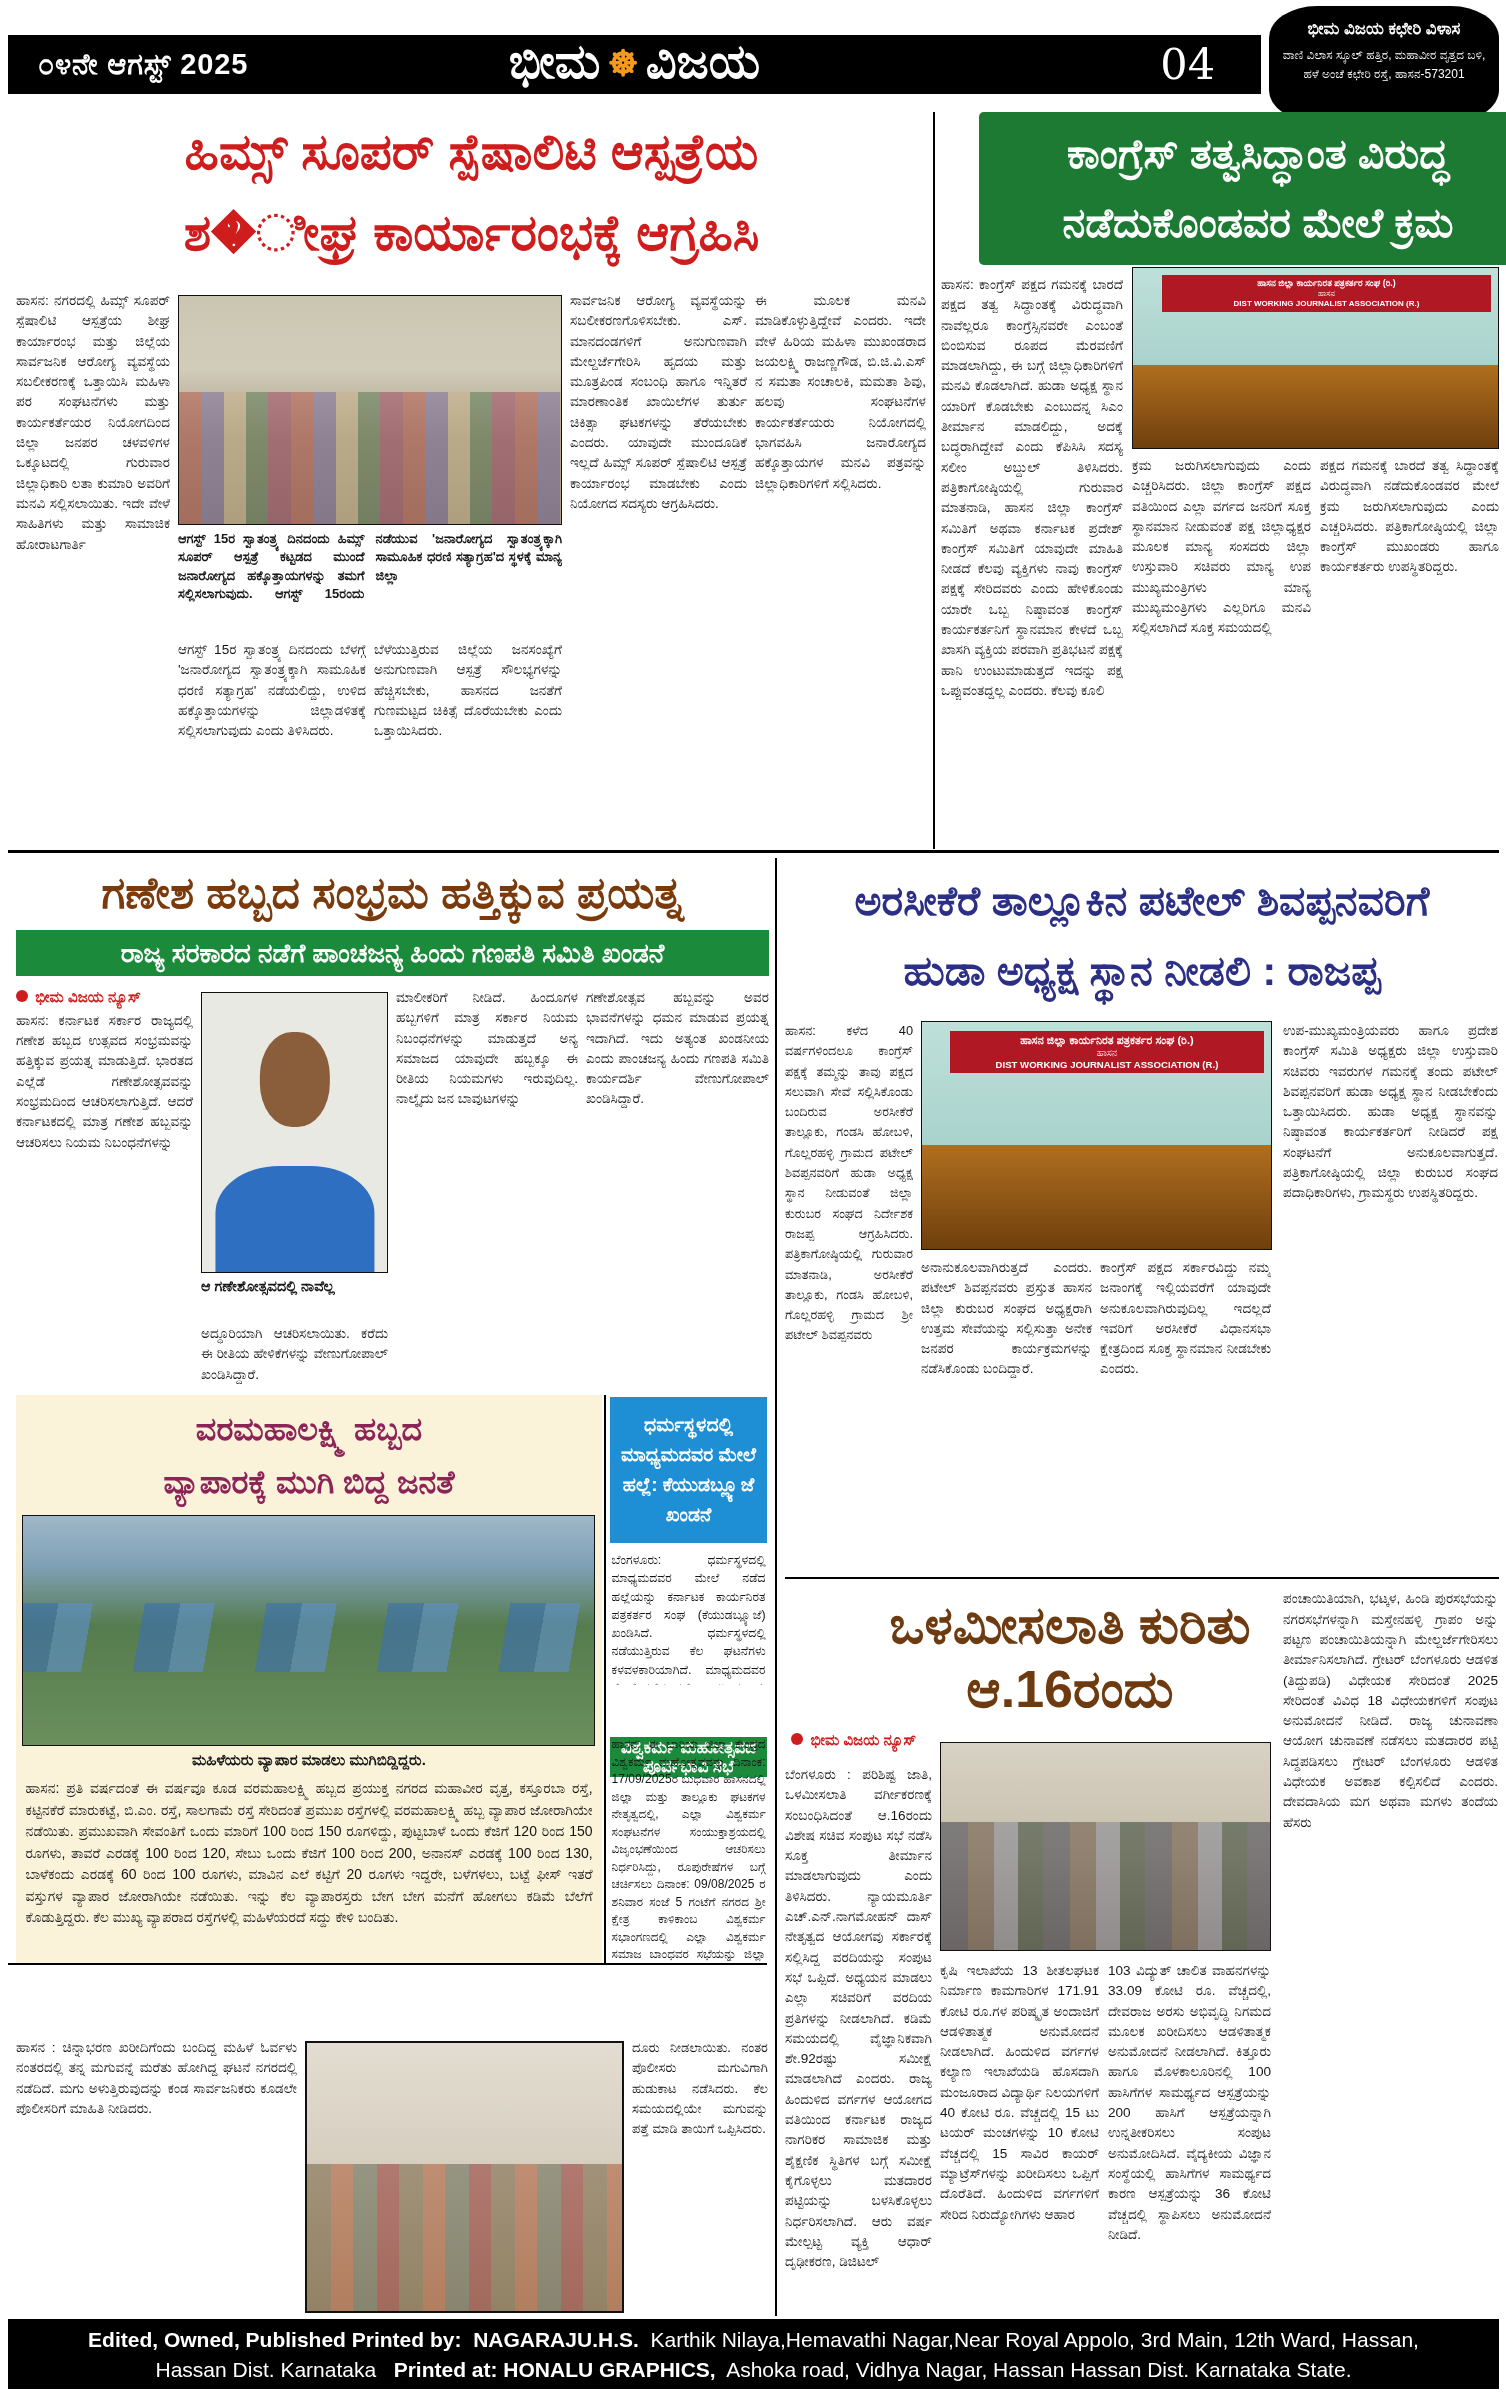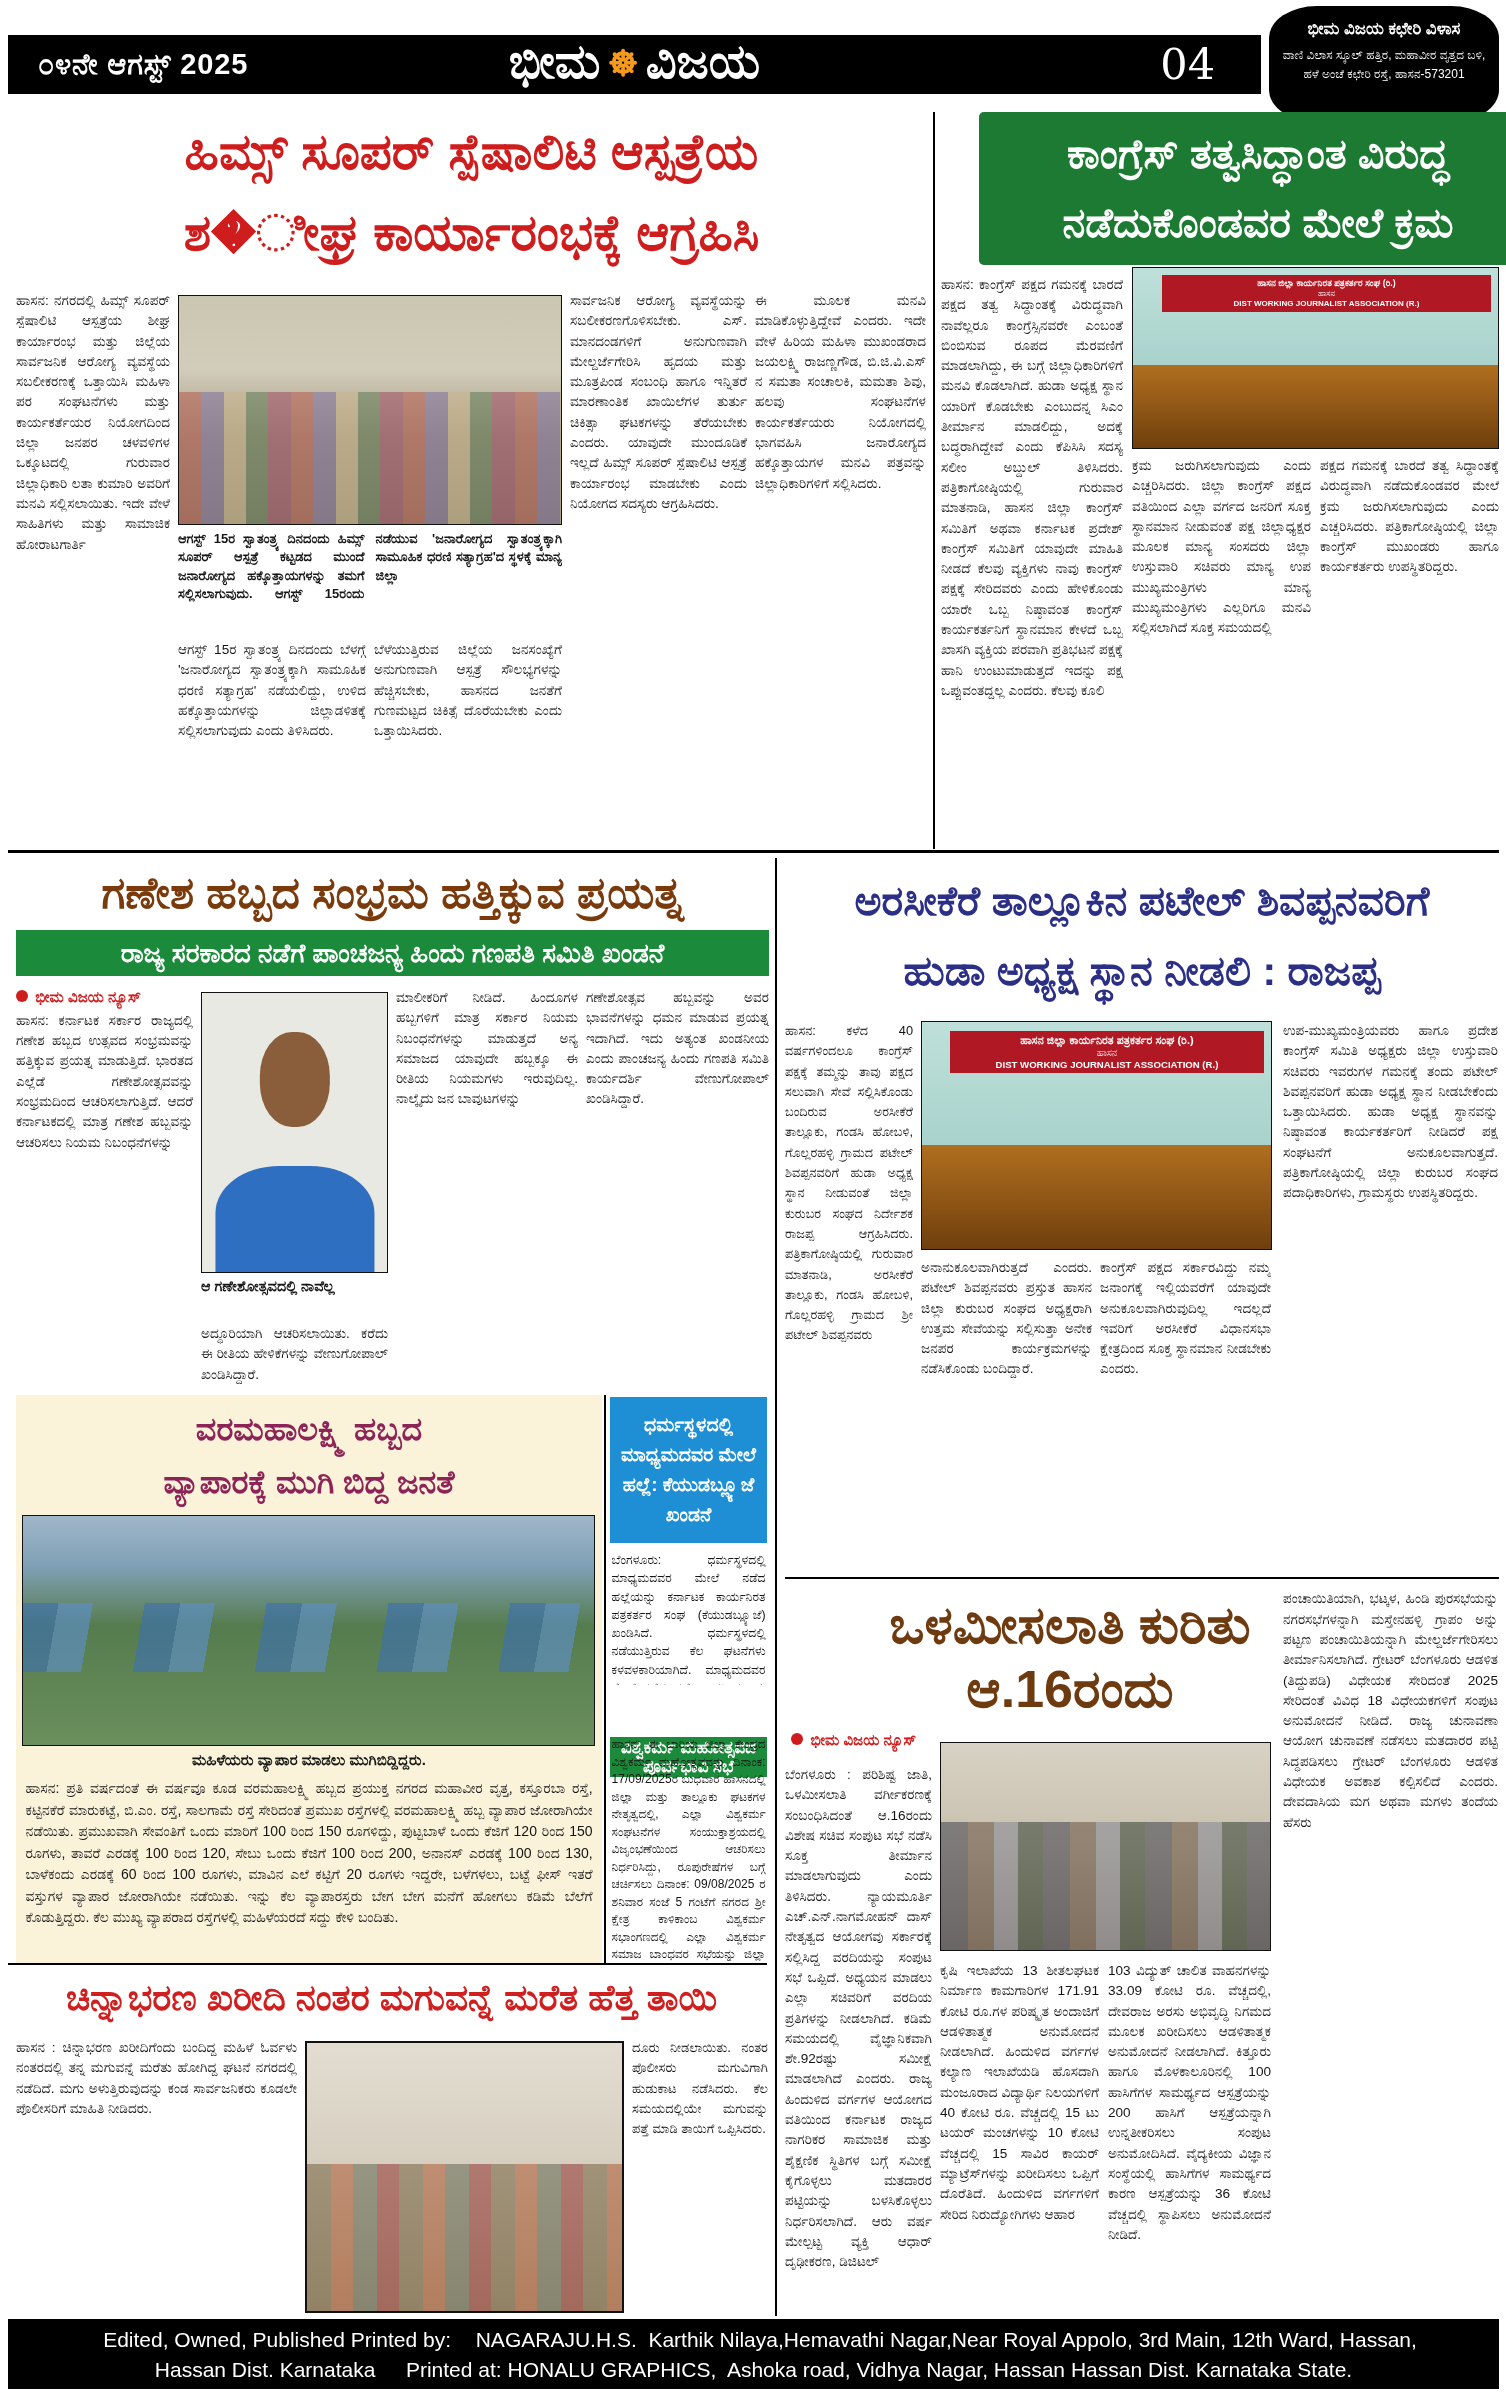--- a/index.html
+++ b/index.html
@@ -69,21 +69,21 @@
     background:repeating-linear-gradient(90deg,#4a4a55 0 27px,#6e5a4a 27px 53px,#8a8a96 53px 77px,#3c4a3a 77px 102px); }
   .ph-police { background:linear-gradient(180deg,#e3ddd1 0%,#d6cfc0 45%,#b3a78f 100%); }
   .ph-police::after { content:""; position:absolute; left:0; right:0; bottom:0; height:55%; opacity:.6;
     background:repeating-linear-gradient(90deg,#7d6a4a 0 24px,#b0633f 24px 46px,#6b6f5a 46px 70px,#97403c 70px 92px); }
   
   .cream { background:#faf3da; }
   .cap-center { font-weight:bold; font-size:15px; text-align:center; overflow:hidden; }
   
   .footer { background:#000; color:#fff; text-align:center; }
   .footer .fl { font-size:21px; line-height:30px; white-space:nowrap; }
-  .footer b { font-weight:normal;margin-left:13px; }
+  .footer b { font-weight:bold; }
 </style>
 </head>
 <body>
 
 <div id="page">
 
   <div class="abs mast-bar" style="left:8px; top:35px; width:1253px; height:59px;">
     <div class="mast-date">೦೪ನೇ ಆಗಸ್ಟ್ 2025</div>
     <div class="mast-title">
       <span>ಭೀಮ</span>
@@ -204,21 +204,20 @@
       <div>ಹಲ್ಲೆ: ಕೆಯುಡಬ್ಲ್ಯೂಜೆ ಖಂಡನೆ</div>
     </div>
     <div class="col col-sm abs" style="left:1.6px; top:156px; width:154px; height:134px;">ಬೆಂಗಳೂರು: ಧರ್ಮಸ್ಥಳದಲ್ಲಿ ಮಾಧ್ಯಮದವರ ಮೇಲೆ ನಡೆದ ಹಲ್ಲೆಯನ್ನು ಕರ್ನಾಟಕ ಕಾರ್ಯನಿರತ ಪತ್ರಕರ್ತರ ಸಂಘ (ಕೆಯುಡಬ್ಲ್ಯೂಜೆ) ಖಂಡಿಸಿದೆ. ಧರ್ಮಸ್ಥಳದಲ್ಲಿ ನಡೆಯುತ್ತಿರುವ ಕೆಲ ಘಟನೆಗಳು ಕಳವಳಕಾರಿಯಾಗಿದೆ. ಮಾಧ್ಯಮದವರ ಮೇಲೆ ನಡೆದ ಹಲ್ಲೆ ಖಂಡನೀಯ. ಈ ಘಟನೆಗಳಲ್ಲಿ ತಪ್ಪಿತಸ್ಥರ ಮೇಲೆ ಕ್ರಮ ಕೈಗೊಳ್ಳುವಂತೆ ಕೆಯುಡಬ್ಲ್ಯೂಜೆ ಆಗ್ರಹಿಸಿದೆ.</div>
     <div class="green-box-sm abs" style="left:0; top:295px; width:157px; height:40px; padding:1.6px;">ವಿಶ್ವಕರ್ಮ ಮಹೋತ್ಸವದ ಪೂರ್ವಭಾವಿ ಸಭೆ</div>
     <div class="col col-sm abs" style="left:1.6px; top:341px; width:154px; height:225px; font-size:12px; line-height:17.5px;">ಹಾಸನ: ಈ ಬಾರಿಯ ಜಿಲ್ಲಾ ಕೇಂದ್ರದ ವಿಶ್ವಕರ್ಮ ಮಹೋತ್ಸವವನ್ನು ದಿನಾಂಕ: 17/09/2025ರ ಬುಧವಾರ ಹಾಸನದಲ್ಲಿ ಜಿಲ್ಲಾ ಮತ್ತು ತಾಲ್ಲೂಕು ಘಟಕಗಳ ನೇತೃತ್ವದಲ್ಲಿ, ಎಲ್ಲಾ ವಿಶ್ವಕರ್ಮ ಸಂಘಟನೆಗಳ ಸಂಯುಕ್ತಾಶ್ರಯದಲ್ಲಿ ವಿಜೃಂಭಣೆಯಿಂದ ಆಚರಿಸಲು ನಿರ್ಧರಿಸಿದ್ದು, ರೂಪುರೇಷೆಗಳ ಬಗ್ಗೆ ಚರ್ಚಿಸಲು ದಿನಾಂಕ: 09/08/2025 ರ ಶನಿವಾರ ಸಂಜೆ 5 ಗಂಟೆಗೆ ನಗರದ ಶ್ರೀ ಕ್ಷೇತ್ರ ಕಾಳಿಕಾಂಬ ವಿಶ್ವಕರ್ಮ ಸಭಾಂಗಣದಲ್ಲಿ ಎಲ್ಲಾ ವಿಶ್ವಕರ್ಮ ಸಮಾಜ ಬಾಂಧವರ ಸಭೆಯನ್ನು ಜಿಲ್ಲಾ ಸಮಾಜದ ಅಧ್ಯಕ್ಷರವರ ಘನ ಅಧ್ಯಕ್ಷತೆಯಲ್ಲಿ ಕರೆಯಲಾಗಿದೆ. ಸಮಾಜ ಬಾಂಧವರು ತಪ್ಪದೇ ಆಗಮ�ಿಸಿ ಸಲಹೆ ಸಹಕಾರ ನೀಡಿ ವಿಶ್ವಕರ್ಮ ಮಹೋತ್ಸವದ ಯಶಸ್ಸಿಗೆ ಸಹಕರಿಸಬೇಕೆಂದು ಕೋರುತ್ತೇವೆ.</div>
   </div>
 
   <div class="abs hrule" style="left:8px; top:1963px; width:759px; height:2.4px;"></div>
 
   <div class="abs" style="left:16px; top:1968px; width:751px; height:348px;">
-    <div class="hl hl-red2 abs" style="left:0; top:4.8px; width:100%;">ಚಿನ್ನಾಭರಣ ಖರೀದಿ ನಂತರ ಮಗುವನ್ನೆ ಮರೆತ ಹೆತ್ತ ತಾಯಿ</div>
     <div class="col abs" style="left:0; top:70px; width:281px; height:277px;">ಹಾಸನ : ಚಿನ್ನಾಭರಣ ಖರೀದಿಗೆಂದು ಬಂದಿದ್ದ ಮಹಿಳೆ ಓರ್ವಳು ನಂತರದಲ್ಲಿ ತನ್ನ ಮಗುವನ್ನೆ ಮರೆತು ಹೋಗಿದ್ದ ಘಟನೆ ನಗರದಲ್ಲಿ ನಡೆದಿದೆ. ಮಗು ಅಳುತ್ತಿರುವುದನ್ನು ಕಂಡ ಸಾರ್ವಜನಿಕರು ಕೂಡಲೇ ಪೊಲೀಸರಿಗೆ ಮಾಹಿತಿ ನೀಡಿದರು.</div>
     <div class="photo ph-police abs" style="left:289px; top:73px; width:319px; height:272px; border-width:2.4px;"></div>
     <div class="col abs" style="left:616px; top:70px; width:136px; height:277px; font-size:13px;">ದೂರು ನೀಡಲಾಯಿತು. ನಂತರ ಪೊಲೀಸರು ಮಗುವಿಗಾಗಿ ಹುಡುಕಾಟ ನಡೆಸಿದರು. ಕೆಲ ಸಮಯದಲ್ಲಿಯೇ ಮಗುವನ್ನು ಪತ್ತೆ ಮಾಡಿ ತಾಯಿಗೆ ಒಪ್ಪಿಸಿದರು.</div>
   </div>
 
   <div class="abs footer" style="left:8px; top:2319px; width:1491px; height:70px; padding-top:6.4px;">
     <div class="fl">
       <b>Edited, Owned, Published Printed by:</b>&nbsp;
       <b>NAGARAJU.H.S.</b>&nbsp;
       <span>Karthik Nilaya,Hemavathi Nagar,Near Royal Appolo, 3rd Main, 12th Ward, Hassan,</span>

